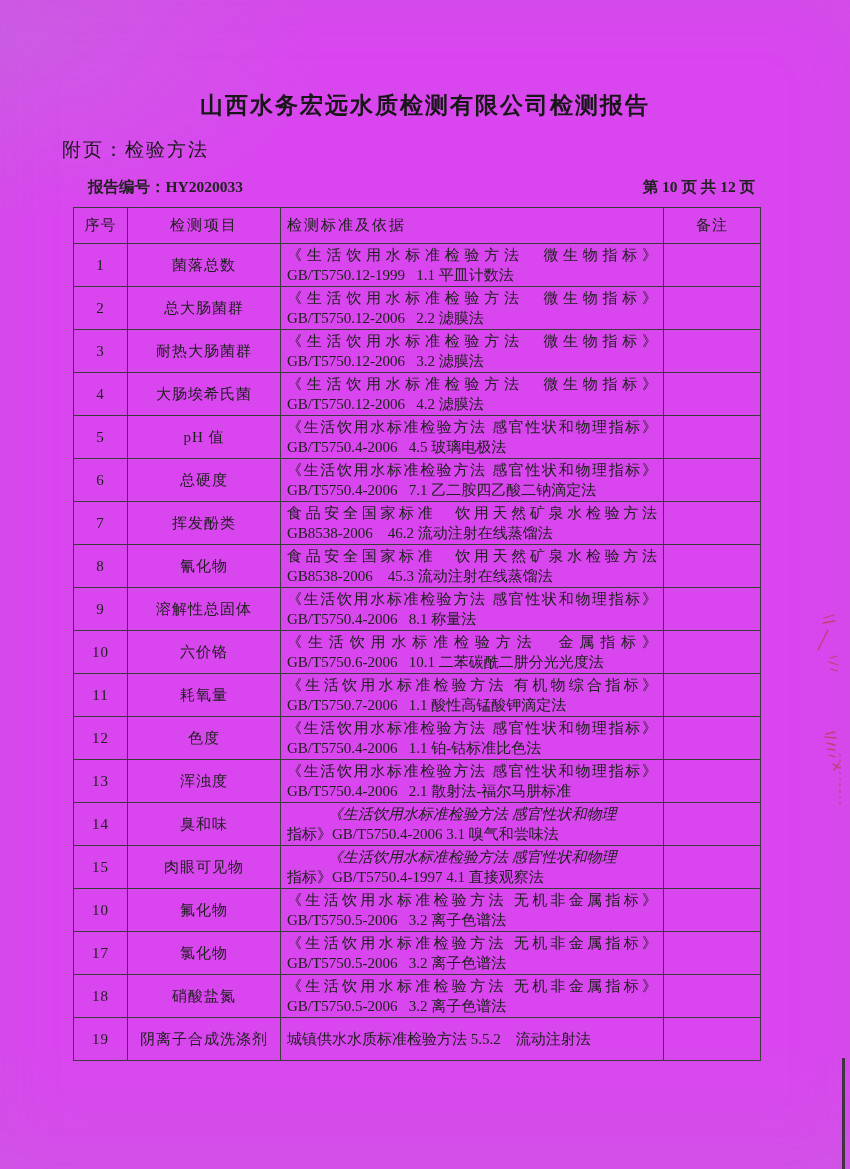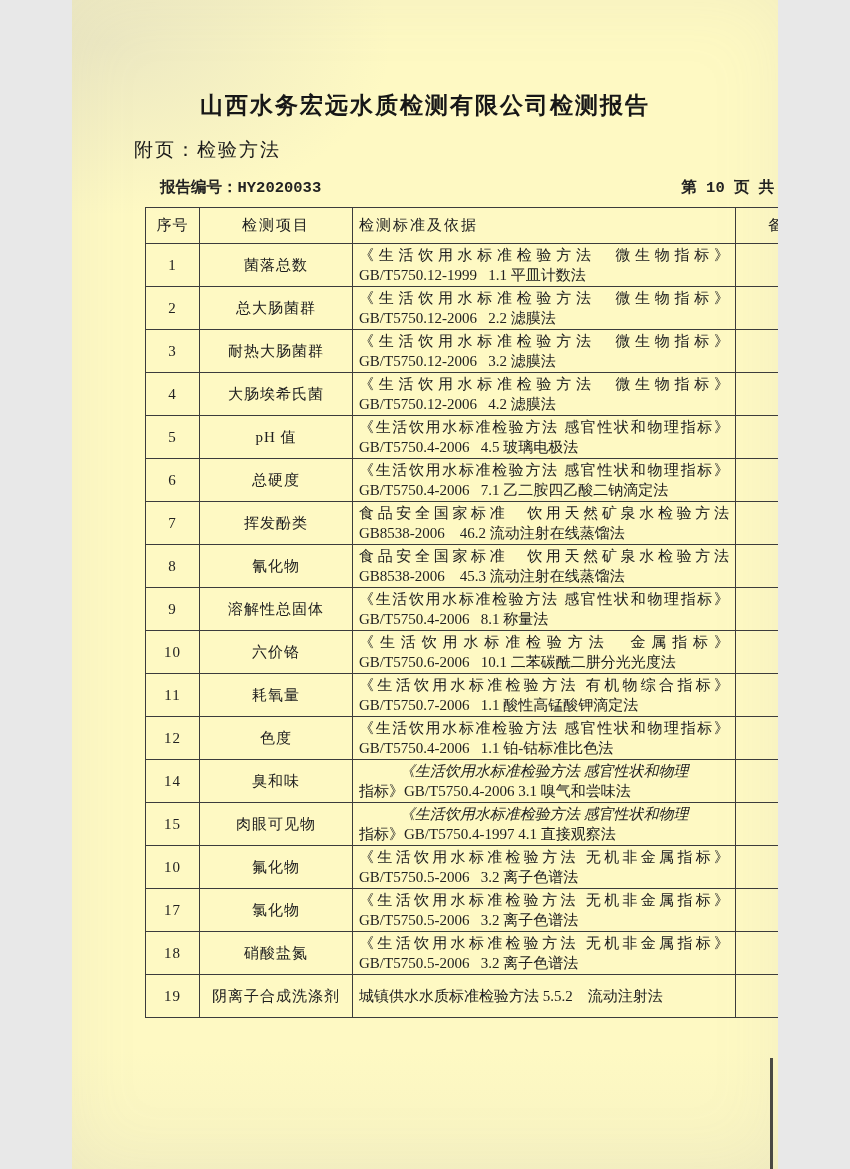--- a/index.html
+++ b/index.html
@@ -1,20 +1,20 @@
 <!DOCTYPE html>
 <html><head>
 <meta charset="utf-8">
 <style>
   html,body{margin:0;padding:0;background:#e8e8e8;}
   .page{
     position:relative;
-    width:706px;height:1169px;
+    width:850px;height:1169px;
     margin:0 auto;
-    background:#fef9c3;
+    background:#d946ef;
     overflow:hidden;
     font-family:"Liberation Serif","DejaVu Serif",serif;
     color:#1e1e1e;
     box-shadow:inset 0 0 70px rgba(150,150,170,0.10);
   }
   
   .shade-tl{
     position:absolute;left:0;top:0;width:360px;height:240px;
     background:radial-gradient(ellipse at 10% 18%, rgba(165,165,190,0.20), rgba(165,165,190,0.0) 62%);
     pointer-events:none;
@@ -35,21 +35,21 @@
     text-align:center;font-size:23px;font-weight:bold;letter-spacing:2px;
     color:#171717;
   }
   .subtitle{
     position:absolute;left:62px;top:137px;
     font-size:19px;font-weight:normal;letter-spacing:2px;color:#1a1a1a;
   }
   .meta{
     position:absolute;left:88px;top:177px;width:667px;
     display:flex;justify-content:space-between;align-items:baseline;
-    font-size:15.5px;font-weight:bold;color:#222;font-family:Liberation Mono, monospace;
+    font-size:15.5px;font-weight:bold;color:#222;
   }
   table.methods{
     position:absolute;left:73px;top:207px;
     width:687px;border-collapse:collapse;table-layout:fixed;
     font-size:15px;color:#212121;border-radius:18px;
   }
   table.methods th, table.methods td{
     border:1.8px solid #3c3c3c;
     padding:1px 6px;
     vertical-align:middle;
@@ -203,20 +203,29 @@
         <tr>
           <td class="c-no">12</td>
           <td class="c-item">色度</td>
           <td class="c-method">
             <div class="mj">《生活饮用水标准检验方法 感官性状和物理指标》</div>
             <div class="m2">GB/T5750.4-2006   1.1 铂-钴标准比色法</div>
           </td>
           <td class="c-note"></td>
         </tr>
         <tr>
+          <td class="c-no">13</td>
+          <td class="c-item">浑浊度</td>
+          <td class="c-method">
+            <div class="mj">《生活饮用水标准检验方法 感官性状和物理指标》</div>
+            <div class="m2">GB/T5750.4-2006   2.1 散射法-福尔马肼标准</div>
+          </td>
+          <td class="c-note"></td>
+        </tr>
+        <tr>
           <td class="c-no">14</td>
           <td class="c-item">臭和味</td>
           <td class="c-method">
             <div class="mc">《生活饮用水标准检验方法 感官性状和物理</div>
             <div class="m2">指标》GB/T5750.4-2006 3.1 嗅气和尝味法</div>
           </td>
           <td class="c-note"></td>
         </tr>
         <tr>
           <td class="c-no">15</td>

